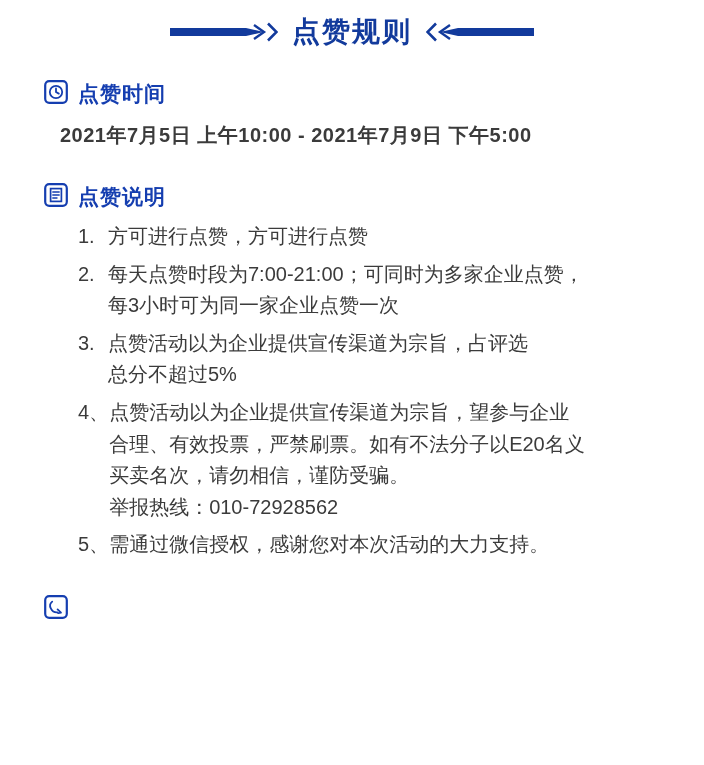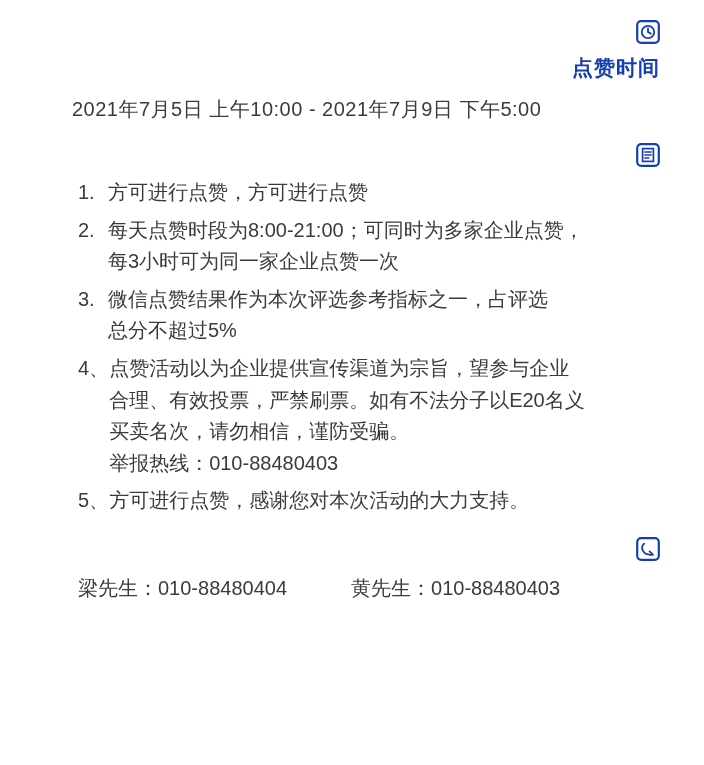--- a/index.html
+++ b/index.html
@@ -42,46 +42,46 @@
   .deco {
     display: block;
   }
 
   
   .section {
     padding: 0 44px;
   }
   .sec-head {
     display: flex;
-    align-items: flex-end;
+    align-items: flex-start;
     gap: 10px;
-    margin-top: 20px;
+    margin-top: 34px;
     margin-bottom: 10px;
-    flex-direction: column;
   }
   .sec-head .icon {
     width: 24px;
     height: 24px;
     flex: 0 0 24px;
     display: block;
   }
   .sec-title {
     font-size: 21px;
     font-weight: bold;
     color: #153eb0;
     letter-spacing: 1px;
   }
 
   
   .time-line {
     font-size: 20px;
     color: #3b3b3b;
-    margin-left: 28px;
+    margin-left: 16px;
     margin-top: 14px;
     letter-spacing: 0.5px;
+    font-weight: bold;
   }
 
   ol.rules {
     list-style: none;
     margin: 10px 0 0 0;
     padding: 0 0 0 34px;
   }
   ol.rules li {
     display: flex;
     align-items: flex-start;
@@ -107,78 +107,91 @@
     margin-top: 14px;
     font-size: 20px;
     color: #3b3b3b;
   }
 </style>
 </head>
 <body>
 
 <div class="page">
 
+  <div class="title-bar">
+    <svg class="deco" width="110" height="26" viewBox="0 0 110 26">
+      <path d="M2 9 L78 9 L96 13 L78 17 L2 17 Z" fill="#123a9c"></path>
+      <path d="M0 12.2 L72 12.2 L72 13.8 L0 13.8 Z" fill="#ffffff" opacity="0.0"></path>
+      <path d="M86 6 L96 13 L86 20" fill="none" stroke="#123a9c" stroke-width="2.4"></path>
+      <path d="M100 4.5 L108.5 13 L100 21.5" fill="none" stroke="#123a9c" stroke-width="2.6"></path>
+    </svg>
+
+    <div class="title-text">点赞规则</div>
+
+    <svg class="deco" width="110" height="26" viewBox="0 0 110 26">
+      <path d="M108 9 L32 9 L14 13 L32 17 L108 17 Z" fill="#123a9c"></path>
+      <path d="M24 6 L14 13 L24 20" fill="none" stroke="#123a9c" stroke-width="2.4"></path>
+      <path d="M10 4.5 L1.5 13 L10 21.5" fill="none" stroke="#123a9c" stroke-width="2.6"></path>
+    </svg>
+  </div>
 
   <div class="section">
     <div class="sec-head">
       <svg class="icon" viewBox="0 0 24 24">
         <rect x="1.2" y="1.2" width="21.6" height="21.6" rx="4" ry="4" fill="none" stroke="#153eb0" stroke-width="2.2"></rect>
         <circle cx="12" cy="12" r="6.2" fill="none" stroke="#153eb0" stroke-width="1.8"></circle>
         <path d="M12 8.4 L12 12 L14.8 13.6" fill="none" stroke="#153eb0" stroke-width="1.8" stroke-linecap="round"></path>
       </svg>
       <div class="sec-title">点赞时间</div>
     </div>
     <div class="time-line">2021年7月5日 上午10:00 - 2021年7月9日 下午5:00</div>
   </div>
 
   <div class="section">
     <div class="sec-head">
       <svg class="icon" viewBox="0 0 24 24">
         <rect x="1.2" y="1.2" width="21.6" height="21.6" rx="4" ry="4" fill="none" stroke="#153eb0" stroke-width="2.2"></rect>
         <rect x="6.6" y="5.6" width="10.8" height="12.8" fill="none" stroke="#153eb0" stroke-width="1.7"></rect>
         <path d="M8.8 9 H15.2 M8.8 12 H15.2 M8.8 15 H13" stroke="#153eb0" stroke-width="1.4" stroke-linecap="round"></path>
       </svg>
+      <div class="sec-title">点赞说明</div>
     </div>
 
     <ol class="rules">
       <li>
         <span class="num">1.</span>
         <span class="txt">方可进行点赞，方可进行点赞</span>
       </li>
       <li>
         <span class="num">2.</span>
-        <span class="txt">每天点赞时段为8:00-21:00；可同时为多家企业点赞，
+        <span class="txt">每天点赞时段为7:00-21:00；可同时为多家企业点赞，
 每3小时可为同一家企业点赞一次</span>
       </li>
       <li>
         <span class="num">3.</span>
-        <span class="txt">微信点赞结果作为本次评选参考指标之一，占评选
+        <span class="txt">点赞活动以为企业提供宣传渠道为宗旨，占评选
 总分不超过5%</span>
       </li>
       <li>
         <span class="num">4、</span>
         <span class="txt">点赞活动以为企业提供宣传渠道为宗旨，望参与企业
 合理、有效投票，严禁刷票。如有不法分子以E20名义
 买卖名次，请勿相信，谨防受骗。
-举报热线：010-88480403</span>
+举报热线：010-72928562</span>
       </li>
       <li>
         <span class="num">5、</span>
-        <span class="txt">方可进行点赞，感谢您对本次活动的大力支持。</span>
+        <span class="txt">需通过微信授权，感谢您对本次活动的大力支持。</span>
       </li>
     </ol>
   </div>
 
   <div class="section">
     <div class="sec-head">
       <svg class="icon" viewBox="0 0 24 24">
         <rect x="1.2" y="1.2" width="21.6" height="21.6" rx="4" ry="4" fill="none" stroke="#153eb0" stroke-width="2.2"></rect>
         <path d="M8.2 6.6 C6.2 8.2 5.6 11 6.8 13.4 C8 15.9 10.6 17.6 13.4 17.4" fill="none" stroke="#153eb0" stroke-width="1.8" stroke-linecap="round"></path>
         <path d="M13.6 14.4 L17 17.6 L14.2 18.2" fill="none" stroke="#153eb0" stroke-width="1.8" stroke-linecap="round" stroke-linejoin="round"></path>
       </svg>
     </div>
-    <div class="hotline">
-      <span>梁先生：010-88480404</span>
-      <span>黄先生：010-88480403</span>
-    </div>
   </div>
 
 </div>
 
 </body></html>

